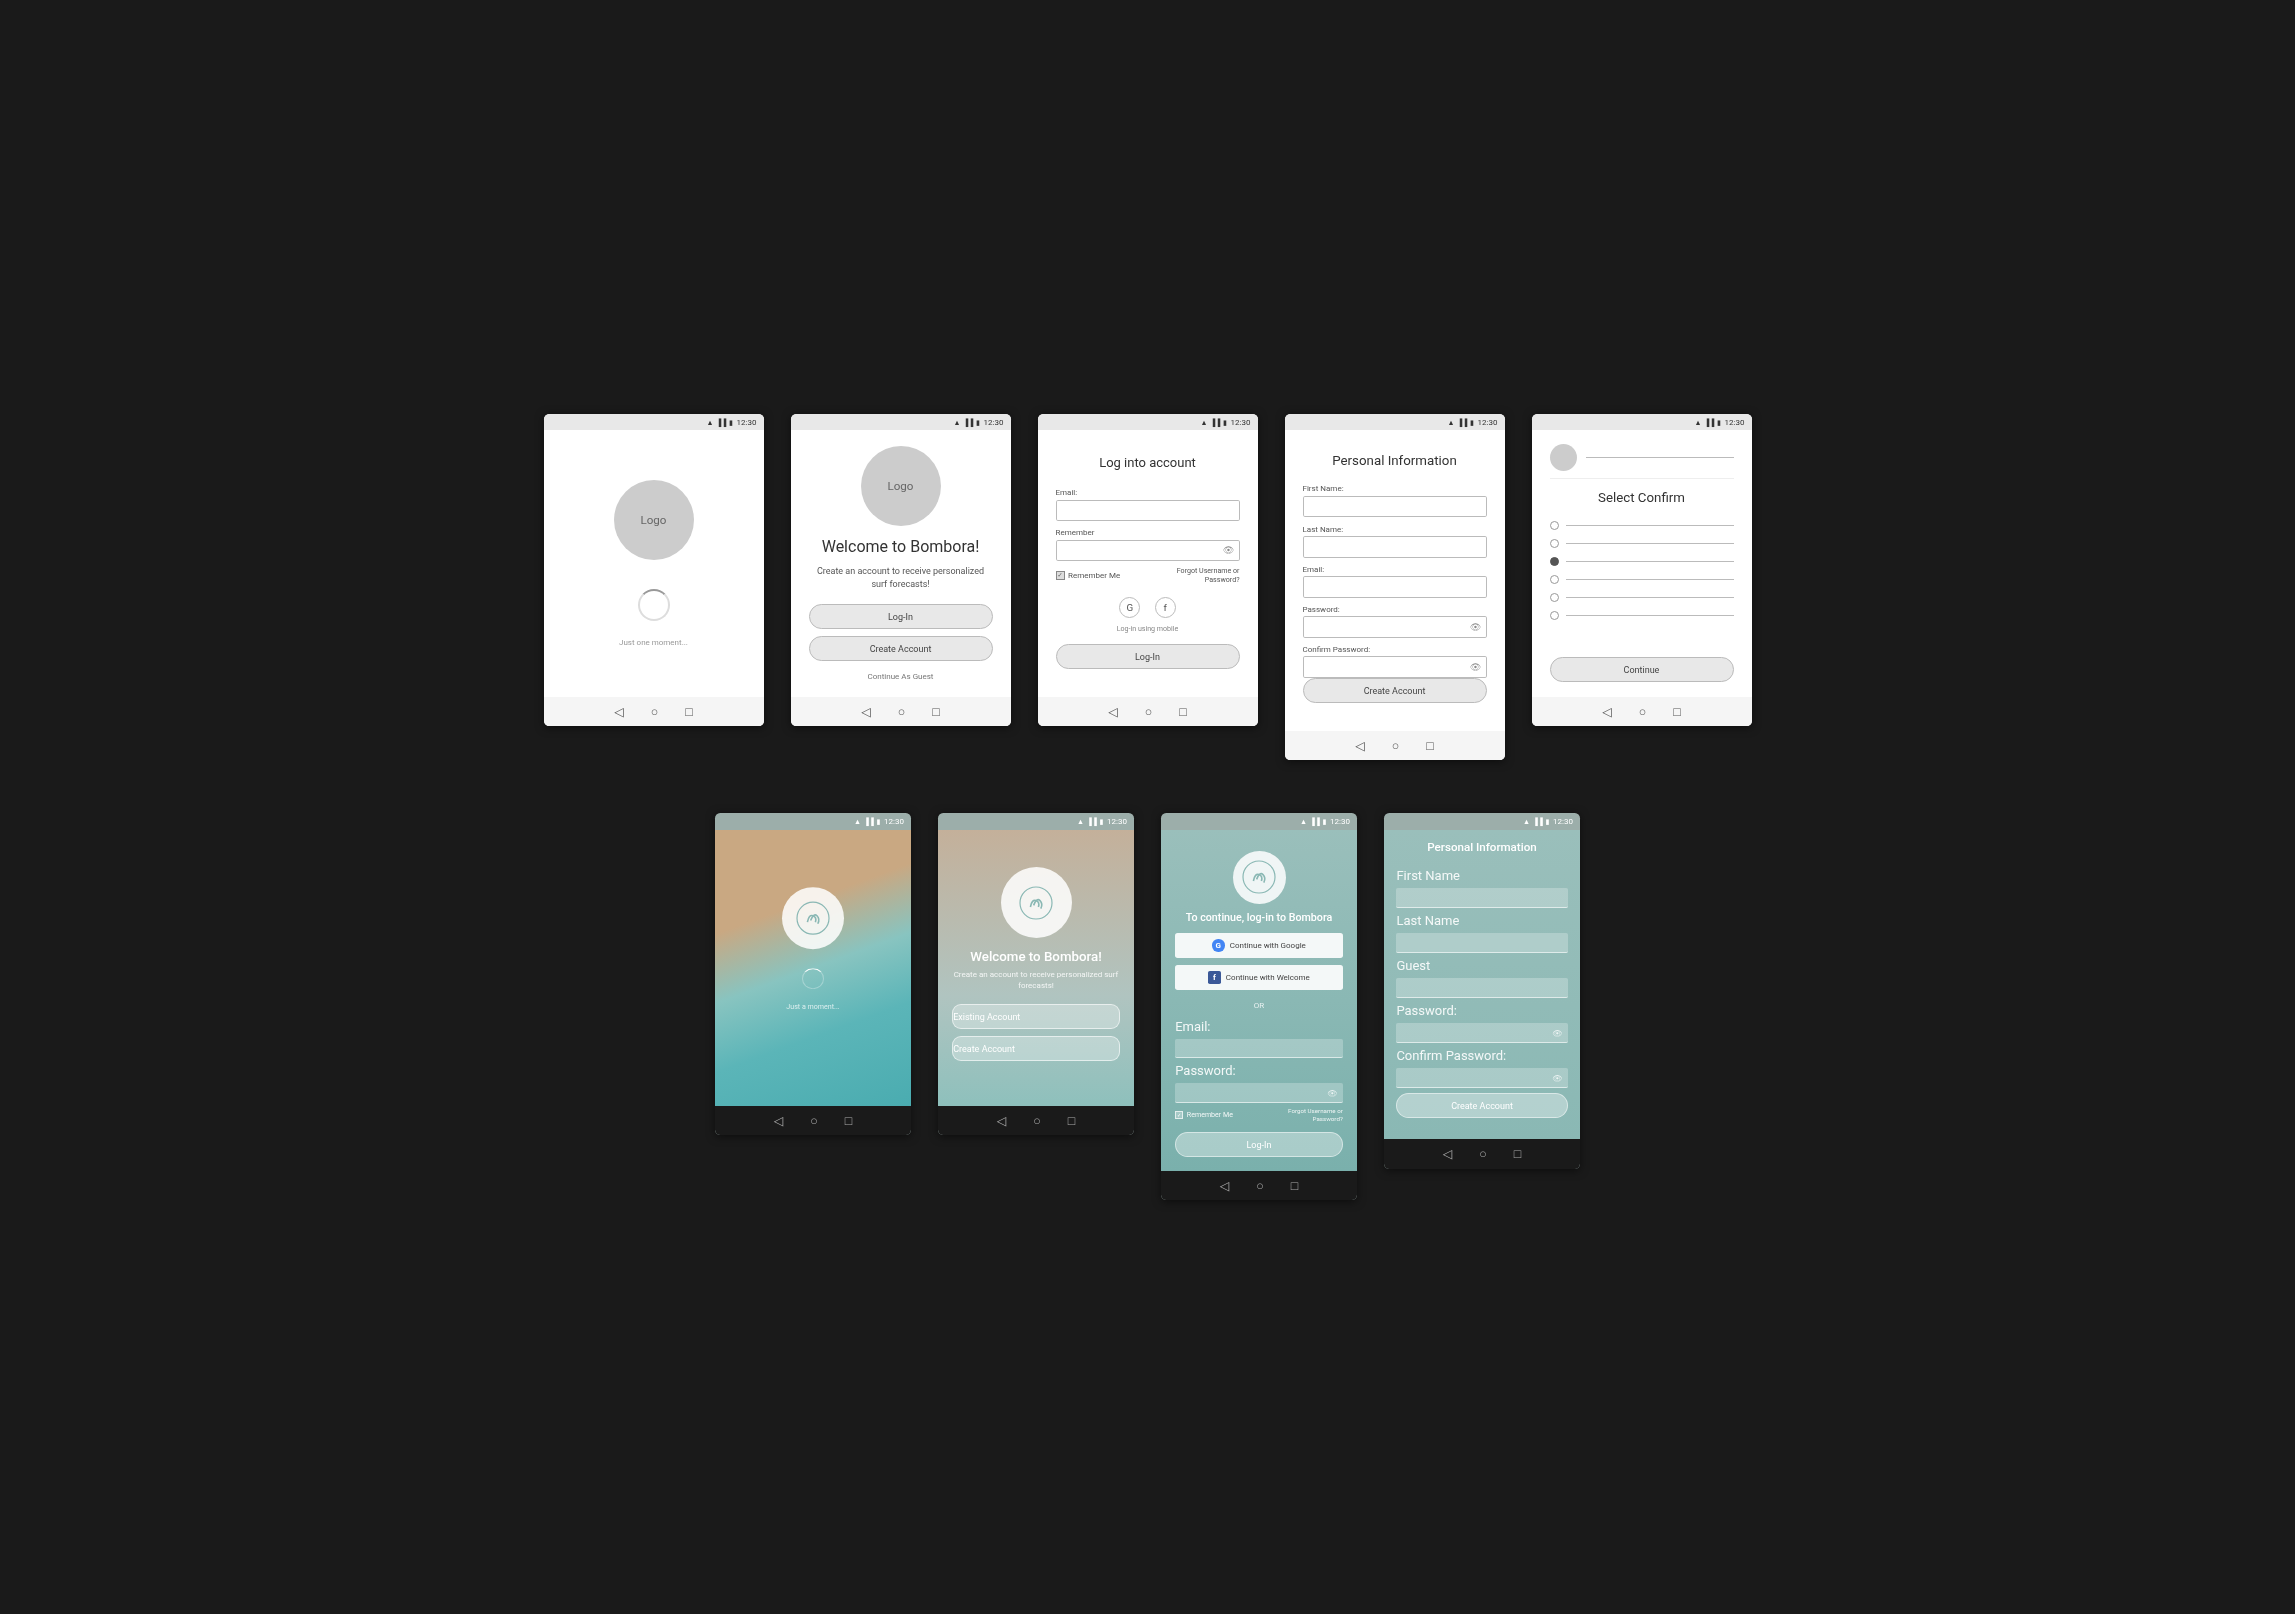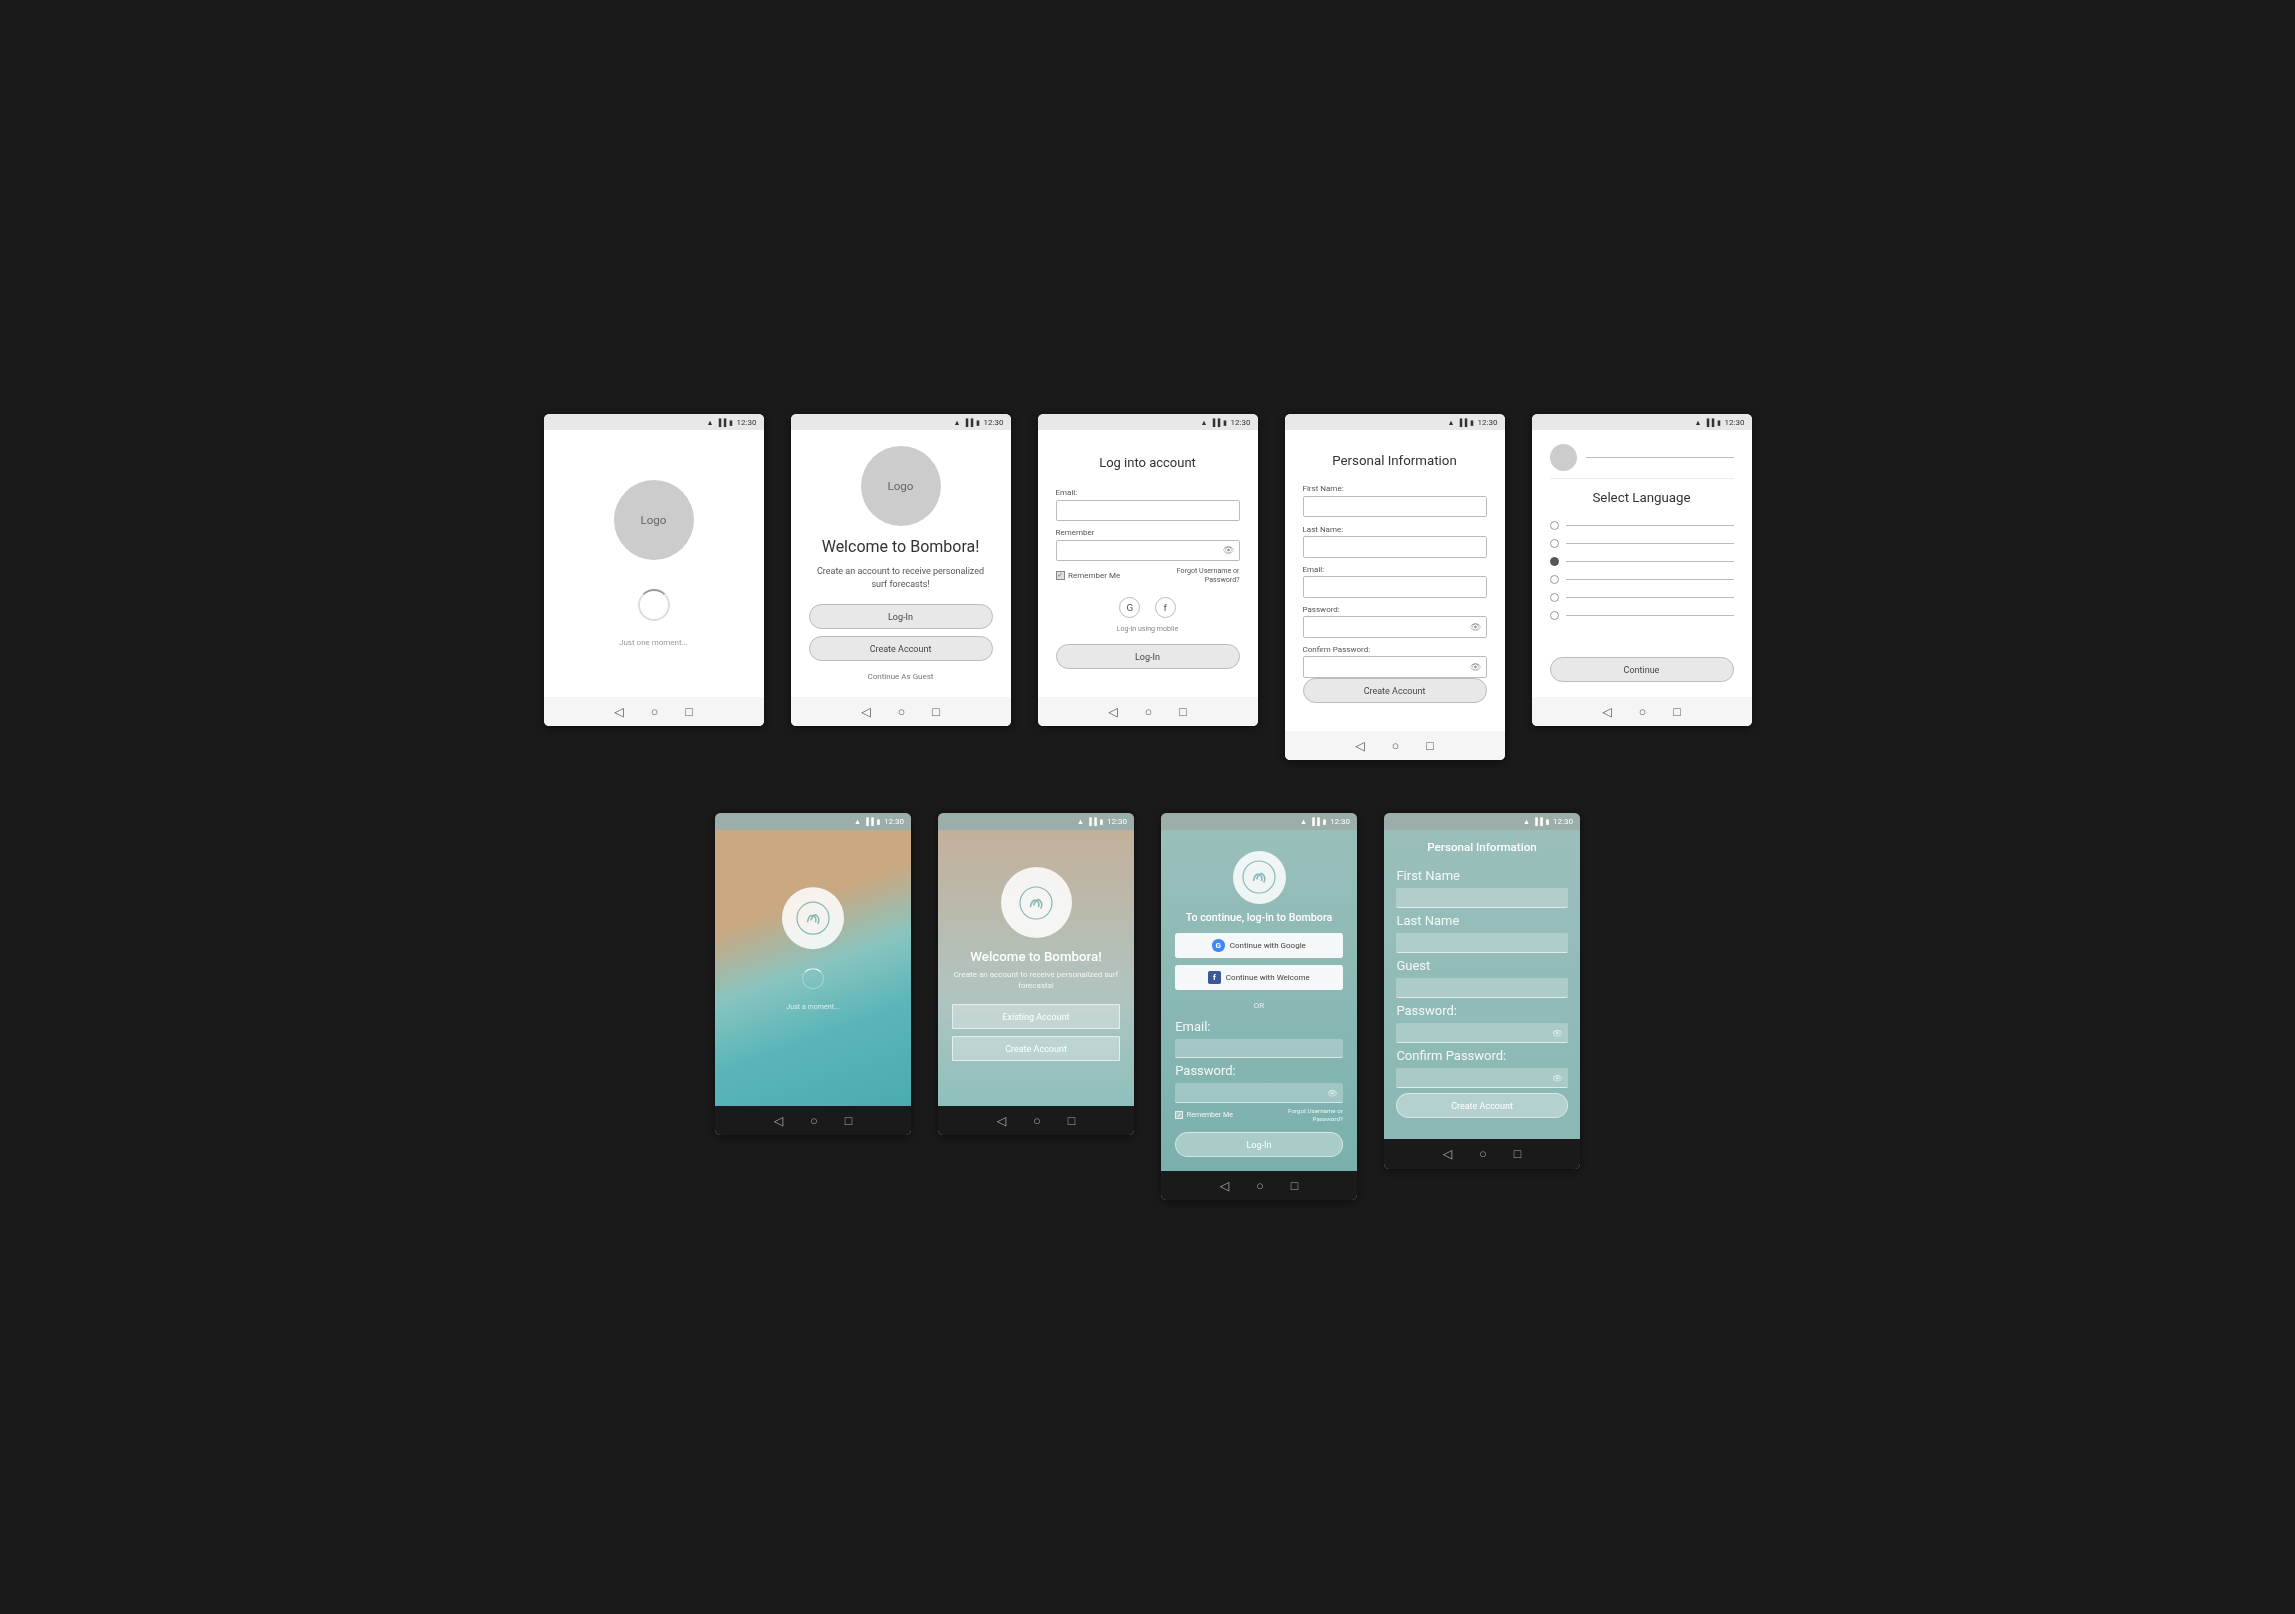--- a/index.html
+++ b/index.html
@@ -406,26 +406,26 @@
       font-size: 8px;
       color: rgba(255,255,255,0.85);
       text-align: center;
       line-height: 1.4;
       margin-bottom: 12.4px;
     }
 
     .btn-colored {
       width: 100%;
       height: 25px;
-      border-radius: 1px;
+      border-radius: 9px;
       background: rgba(255,255,255,0.3);
       border: 0.9px solid rgba(255,255,255,0.6);
       font-size: 9px;
       color: #fff;
-      text-align: center;
+      text-align: left;
       line-height: 25px;
       margin-bottom: 7.1px;
       cursor: pointer;
     }
 
     .just-moment-colored {
       font-size: 7.1px;
       color: rgba(255,255,255,0.75);
       text-align: center;
       margin-top: 5.3px;
@@ -708,21 +708,21 @@
         <span>▐▐</span>
         <span>▮</span>
       </div>
       <span>12:30</span>
     </div>
     <div class="phone-body" style="min-height: 267px; gap: 0;">
       <div class="header-strip">
         <div class="avatar-sm"></div>
         <div class="header-line"></div>
       </div>
-      <div class="title-lg" style="font-size:13.3px; margin-bottom:5.3px;">Select Language</div>
+      <div class="title-lg" style="font-size:13.3px; margin-bottom:5.3px;">Select Confirm</div>
       <div class="radio-list full-width">
         <div class="radio-item">
           <div class="radio-circle"></div>
           <div class="radio-line"></div>
         </div>
         <div class="radio-item">
           <div class="radio-circle"></div>
           <div class="radio-line"></div>
         </div>
         <div class="radio-item">

